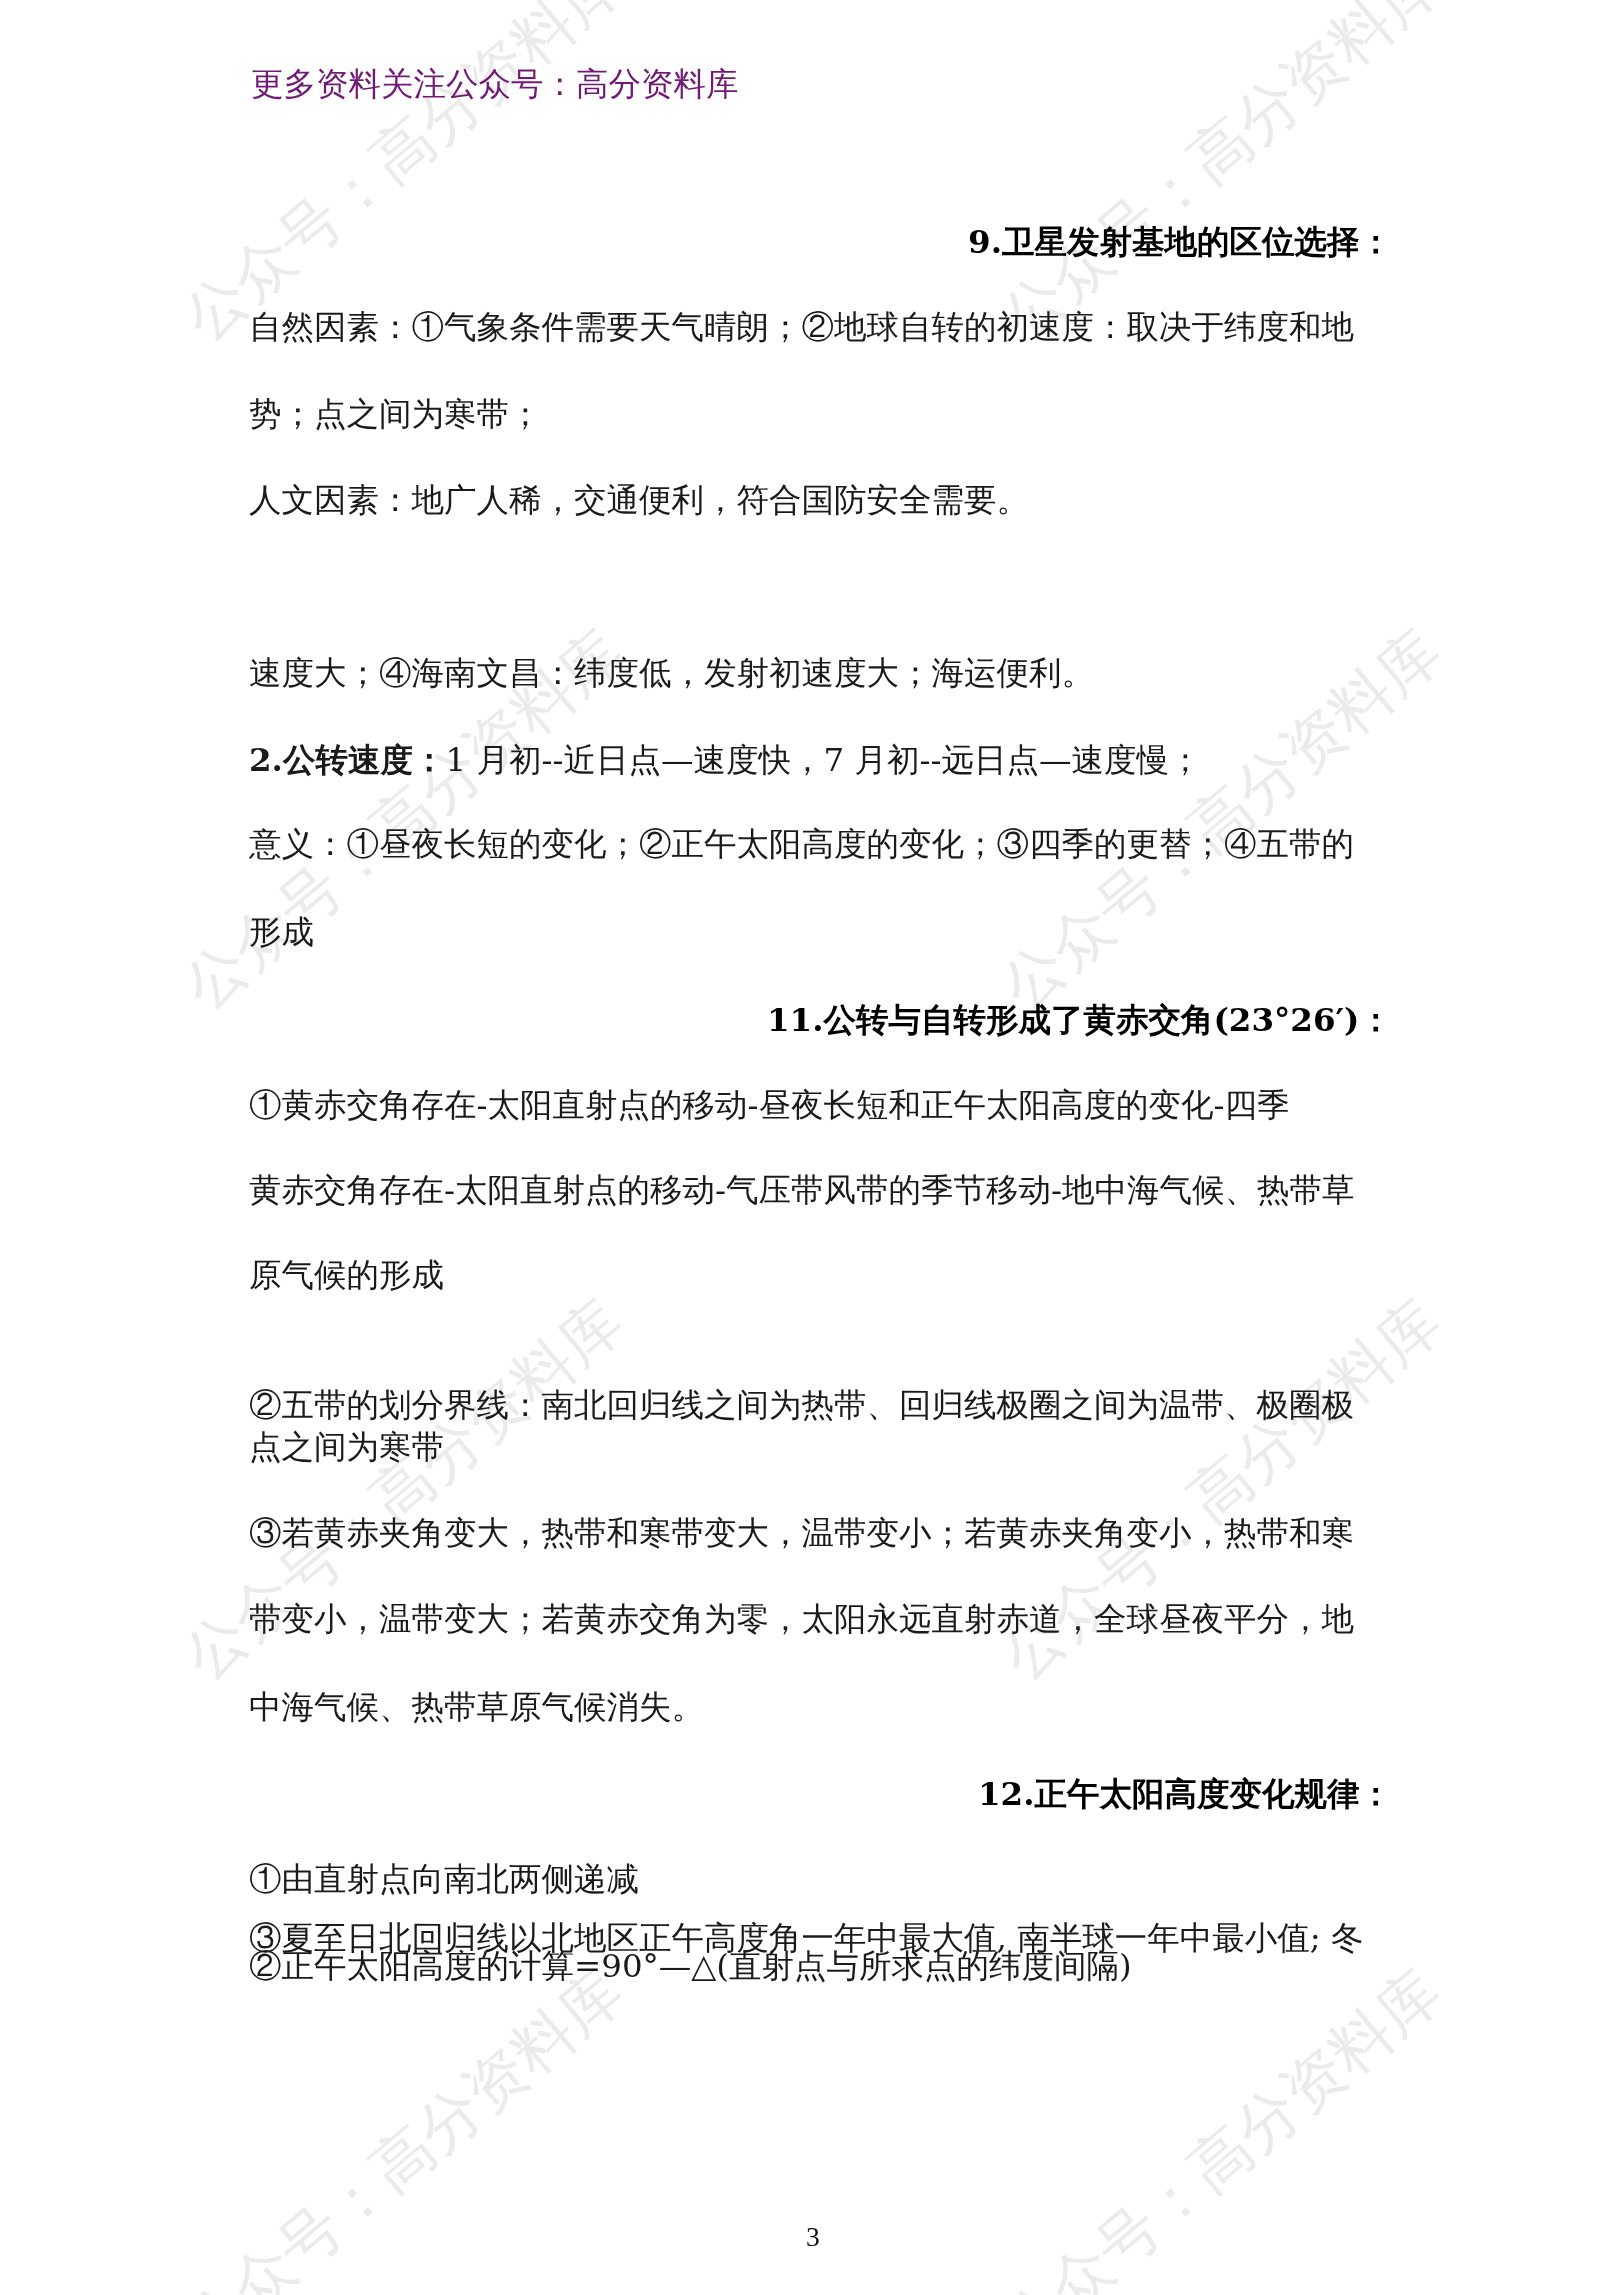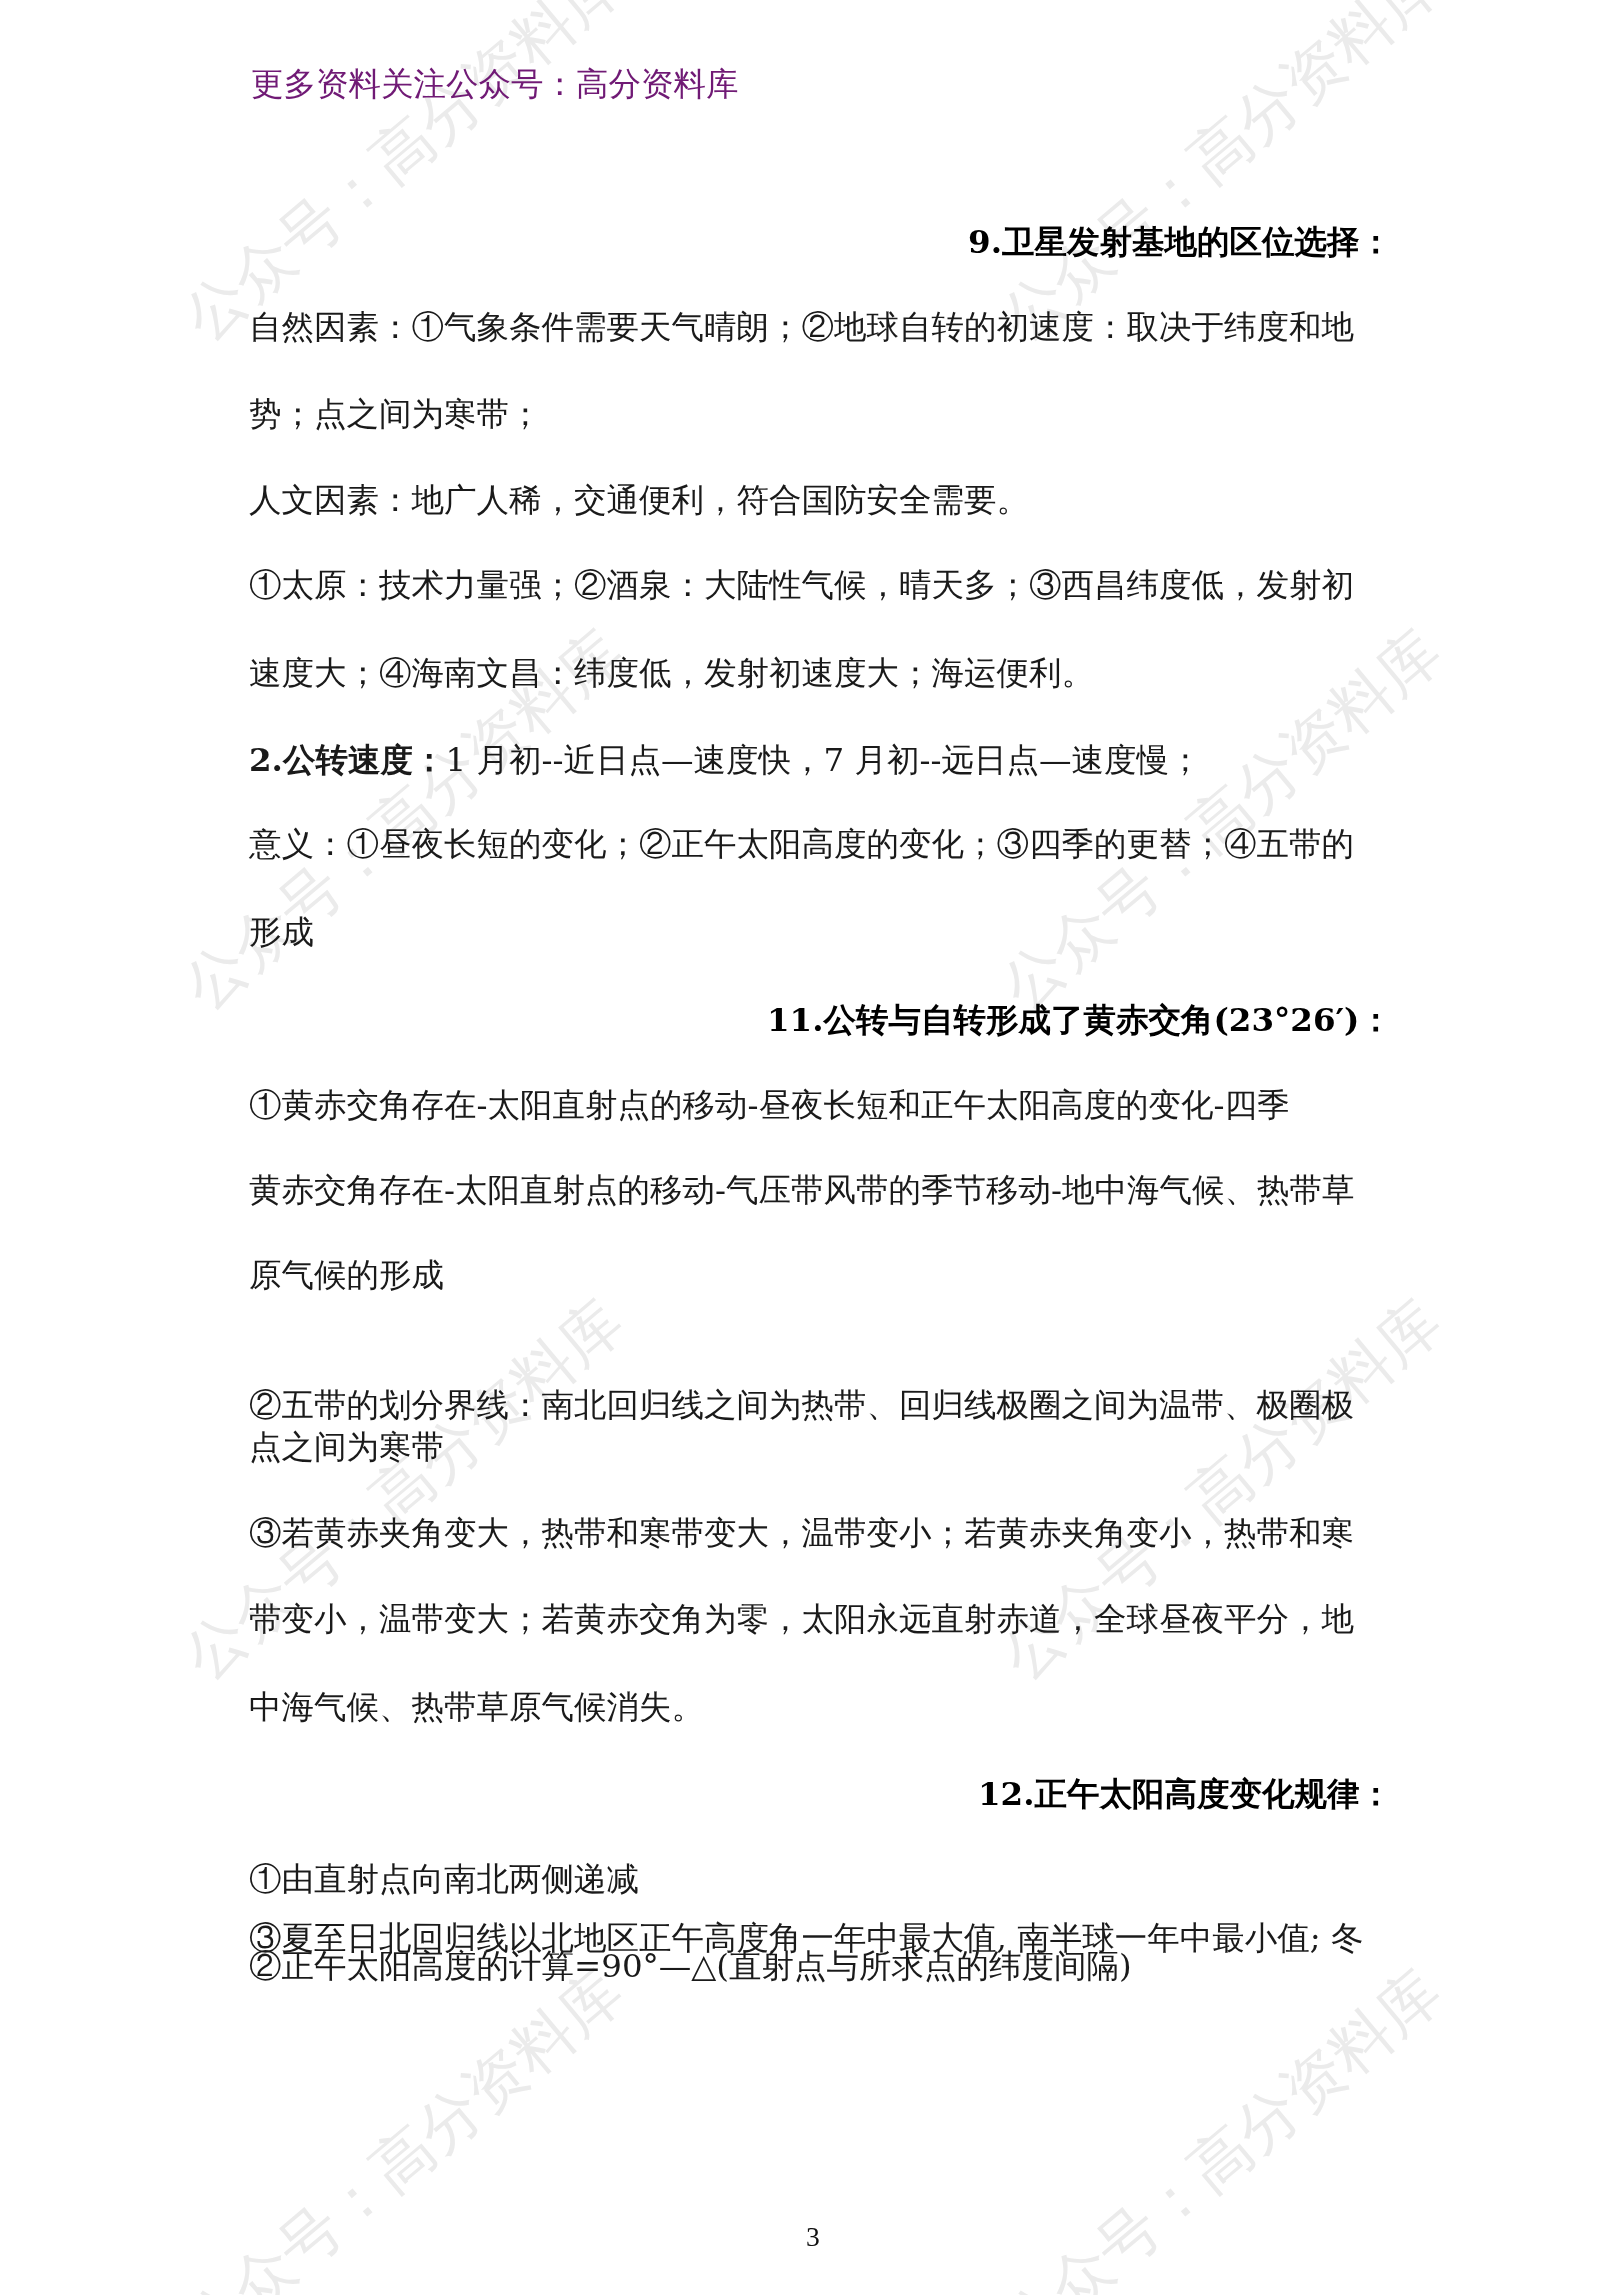--- a/index.html
+++ b/index.html
@@ -43,21 +43,20 @@
     <div class="wm" style="left:167px; top:2305px;">公众号：高分资料库</div>
     <div class="wm" style="left:985px; top:2305px;">公众号：高分资料库</div>
   </div>
 
   <div class="header">更多资料关注公众号：高分资料库</div>
 
   <div class="line h" style="top:222px;">9.卫星发射基地的区位选择：</div>
   <div class="line" style="top:308px;">自然因素：①气象条件需要天气晴朗；②地球自转的初速度：取决于纬度和地</div>
   <div class="line" style="top:395px;">势；点之间为寒带；</div>
   <div class="line" style="top:481px;">人文因素：地广人稀，交通便利，符合国防安全需要。</div>
-  <div class="line" style="top:566px;">①太原：技术力量强；②酒泉：大陆性气候，晴天多；③西昌纬度低，发射初</div>
   <div class="line" style="top:654px;">速度大；④海南文昌：纬度低，发射初速度大；海运便利。</div>
 
   <div class="line" style="top:740px;"><span class="b">2.公转速度：</span><span>1 月初--近日点—速度快，7 月初--远日点—速度慢；</span></div>
   <div class="line" style="top:825px;">意义：①昼夜长短的变化；②正午太阳高度的变化；③四季的更替；④五带的</div>
   <div class="line" style="top:913px;">形成</div>
 
   <div class="line h" style="top:1000px;">11.公转与自转形成了黄赤交角(23°26′)：</div>
   <div class="line" style="top:1086px;">①黄赤交角存在-太阳直射点的移动-昼夜长短和正午太阳高度的变化-四季</div>
   <div class="line" style="top:1171px;">黄赤交角存在-太阳直射点的移动-气压带风带的季节移动-地中海气候、热带草</div>
   <div class="line" style="top:1256px;">原气候的形成</div>

